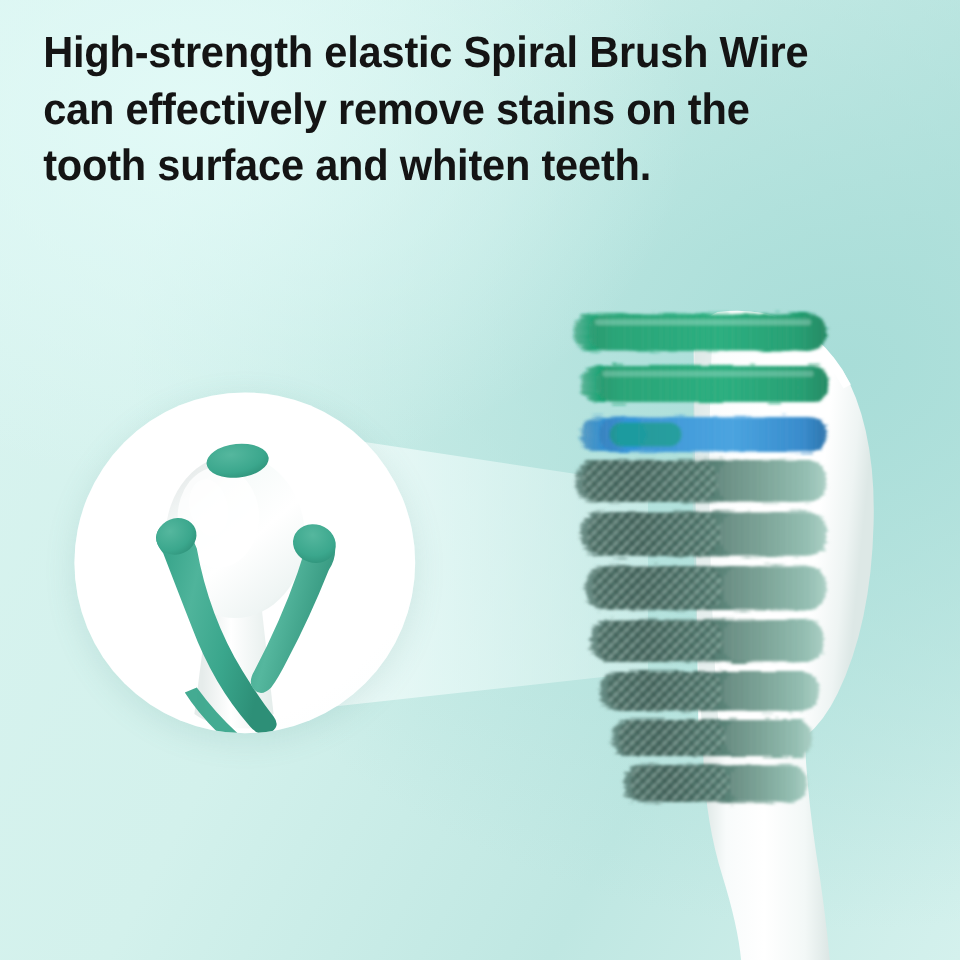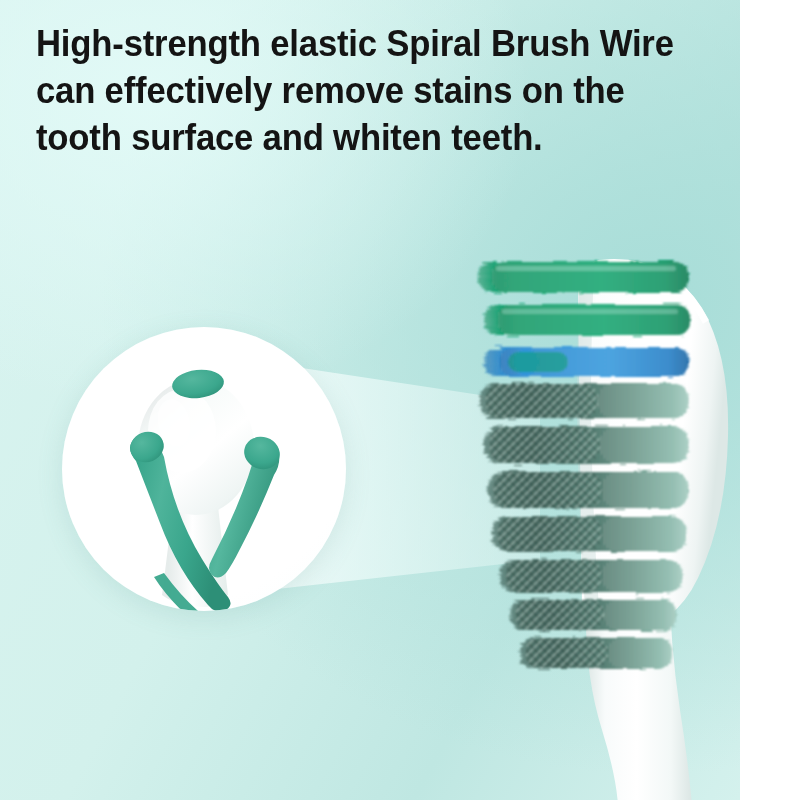--- a/index.html
+++ b/index.html
@@ -8,21 +8,21 @@
   }
   body {
     width: 800px;
     height: 800px;
     overflow: hidden;
     font-family: "Liberation Sans", sans-serif;
   }
 
   #stage {
     position: relative;
-    width: 740px;
+    width: 800px;
     height: 800px;
     overflow: hidden;
     background: #d6f3ef;
   }
 
   
   .bg-base {
     position: absolute;
     inset: 0;
     background:

